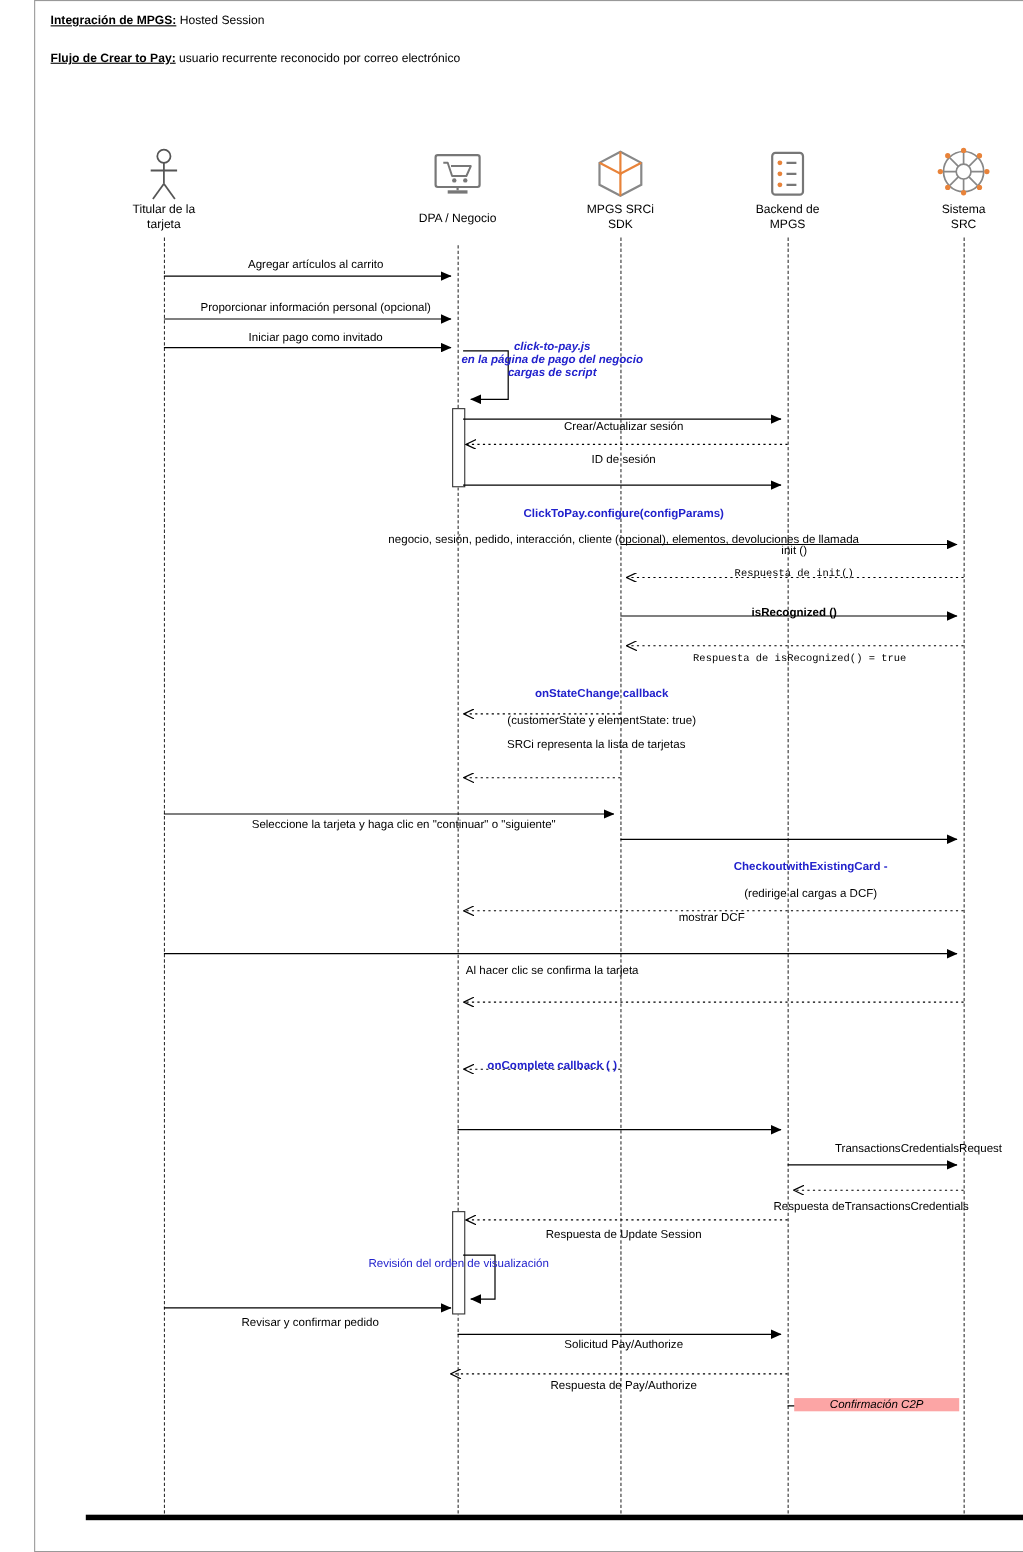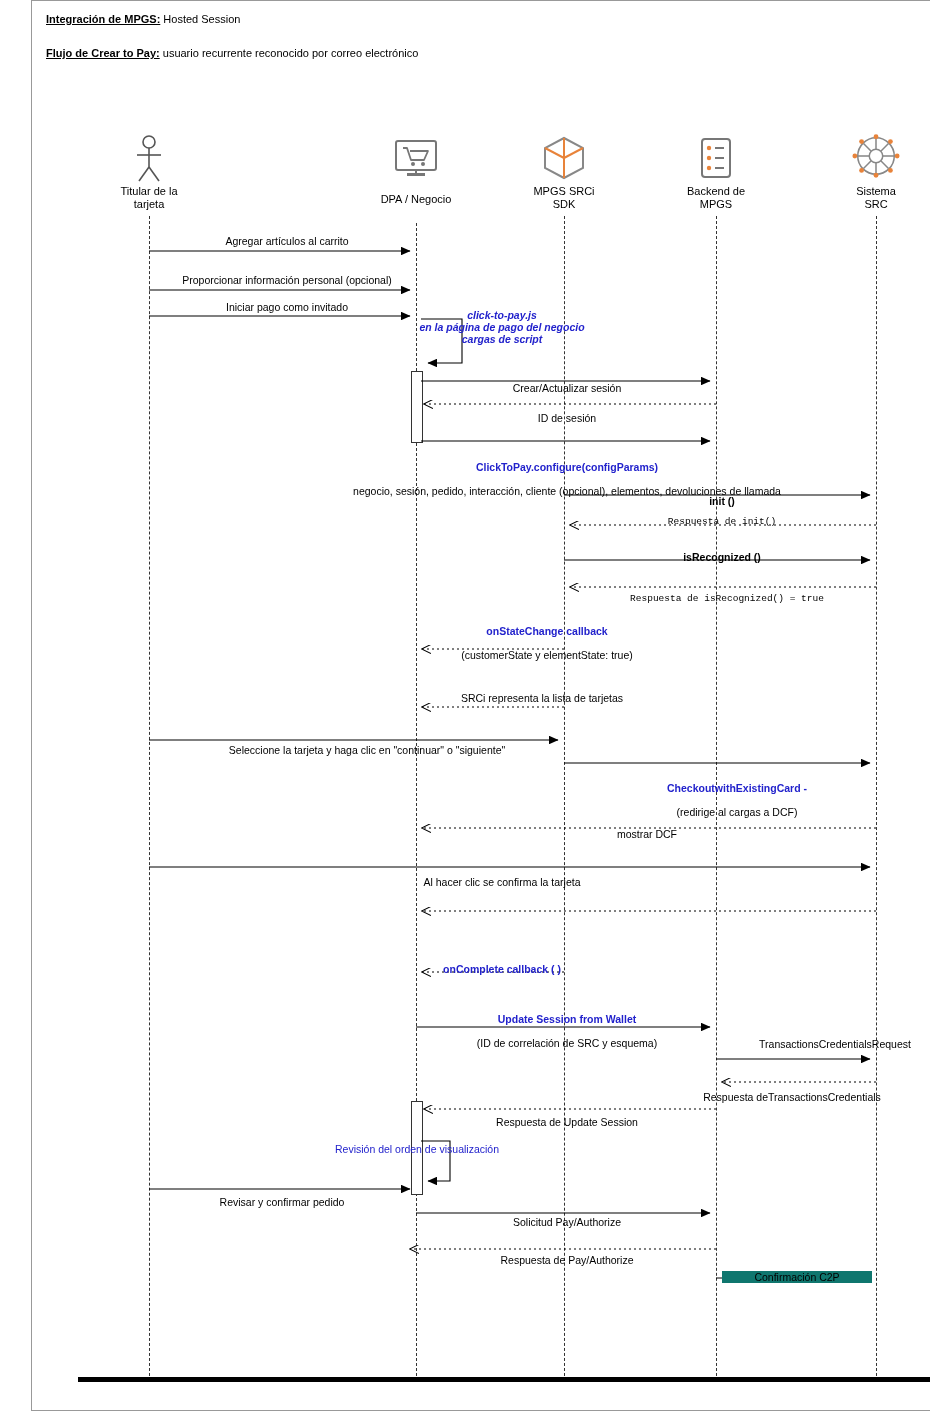--- a/index.html
+++ b/index.html
@@ -248,53 +248,49 @@
 cargas de script</div>
 
   <div class="msg-label" style="left:390px;top:381px;width:290px;">Crear/Actualizar sesión</div>
   <div class="msg-label" style="left:390px;top:411px;width:290px;">ID de sesión</div>
 
   <div class="msg-label blue" style="left:270px;top:448px;width:530px;">
     <span>ClickToPay.configure(configParams)</span><br>
     <span class="sub">negocio, sesión, pedido, interacción, cliente (opcional), elementos, devoluciones de llamada</span>
   </div>
 
-  <div class="msg-label" style="left:540px;top:494px;width:300px;font-weight:bold;">init ()</div>
+  <div class="msg-label" style="left:540px;top:494px;width:300px;font-weight:normal;">init ()</div>
   <div class="msg-label mono" style="left:540px;top:515px;width:300px;">Respuesta de  init()</div>
   <div class="msg-label" style="left:540px;top:550px;width:300px;font-weight:bold;">isRecognized ()</div>
   <div class="msg-label mono" style="left:540px;top:592px;width:310px;">Respuesta de isRecognized() = true</div>
 
   <div class="msg-label blue" style="left:360px;top:612px;width:310px;">
     <span>onStateChange callback</span><br>
     <span class="sub">(customerState y elementState: true)</span>
   </div>
 
-  <div class="msg-label" style="left:345px;top:691px;width:330px;">SRCi representa la lista de tarjetas</div>
+  <div class="msg-label" style="left:345px;top:670px;width:330px;">SRCi representa la lista de tarjetas</div>
   <div class="msg-label" style="left:125px;top:743px;width:420px;">Seleccione la tarjeta y haga clic en "continuar" o "siguiente"</div>
 
   <div class="msg-label blue" style="left:540px;top:769px;width:330px;">
     <span>CheckoutwithExistingCard -</span><br>
     <span class="sub">(redirige al cargas a DCF)</span>
   </div>
 
   <div class="msg-label" style="left:470px;top:827px;width:290px;">mostrar DCF</div>
   <div class="msg-label" style="left:250px;top:875px;width:440px;">Al hacer clic se confirma la tarjeta</div>
 
   <div class="msg-label blue" style="left:390px;top:962px;width:160px;">onComplete callback ( )</div>
 
-  <div class="msg-label blue" style="left:390px;top:1000px;width:290px;">
-    <span>Update Session from Wallet</span><br>
-    <span class="sub">(ID de correlación de SRC y esquema)</span>
-  </div>
 
   <div class="msg-label" style="left:663px;top:1037px;width:280px;">TransactionsCredentialsRequest</div>
   <div class="msg-label" style="left:610px;top:1090px;width:300px;">Respuesta deTransactionsCredentials</div>
   <div class="msg-label" style="left:390px;top:1115px;width:290px;">Respuesta de Update Session</div>
 
   <div class="msg-label blue" style="left:285px;top:1142px;width:200px;font-weight:normal;">Revisión del orden de visualización</div>
 
   <div class="msg-label" style="left:130px;top:1195px;width:240px;">Revisar y confirmar pedido</div>
   <div class="msg-label" style="left:390px;top:1215px;width:290px;">Solicitud Pay/Authorize</div>
   <div class="msg-label" style="left:390px;top:1253px;width:290px;">Respuesta de Pay/Authorize</div>
-  <div class="msg-label" style="left:690px;top:1270px;width:150px;background:#0f766e;">Confirmación C2P</div>
+  <div class="msg-label" style="left:690px;top:1270px;width:150px;background:#fca5a5;font-style:italic;">Confirmación C2P</div>
 
   <div class="baseline"></div>
 </div>
 
 </body></html>

